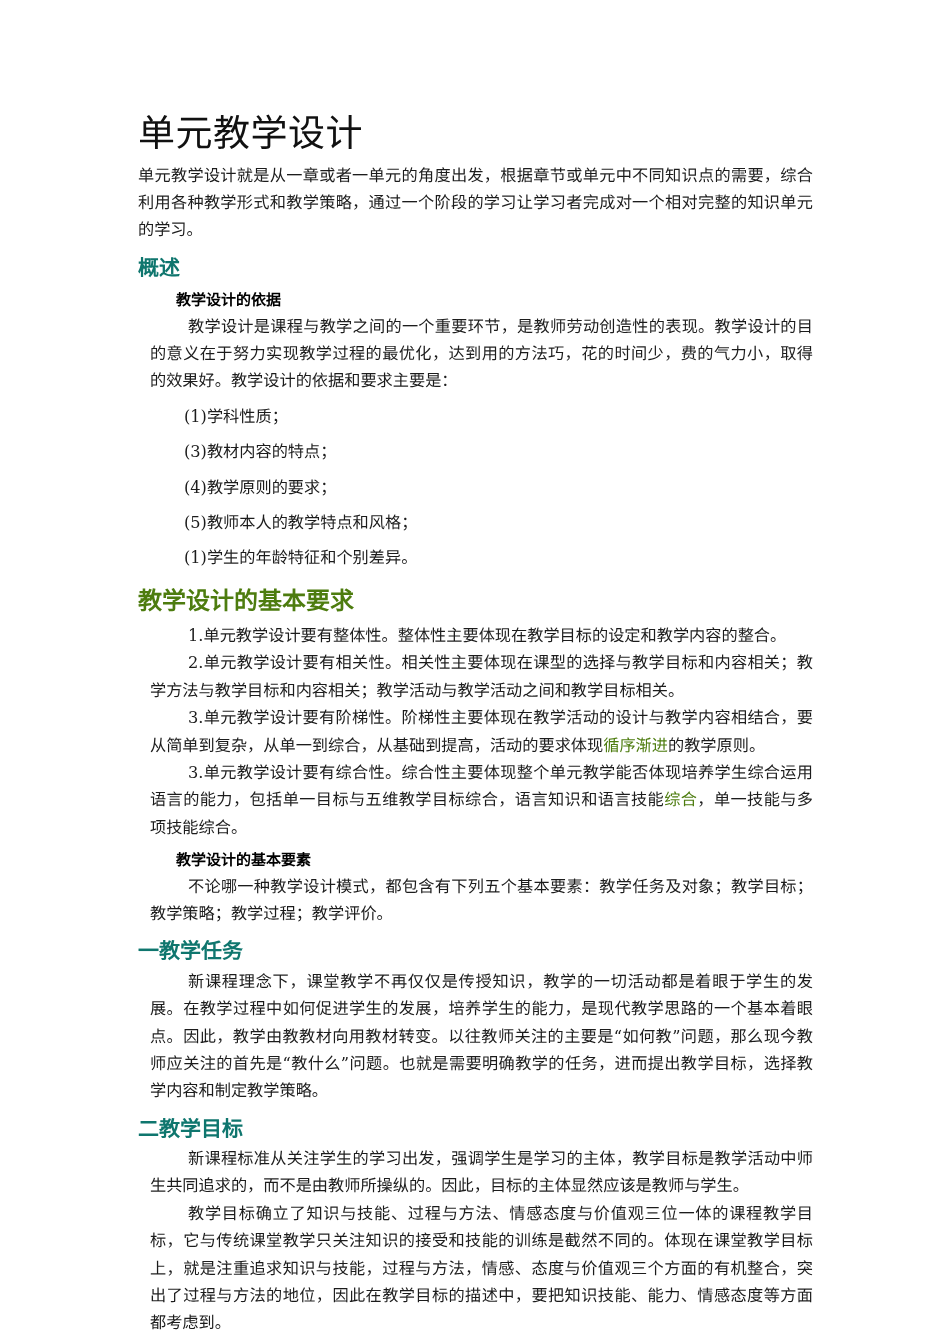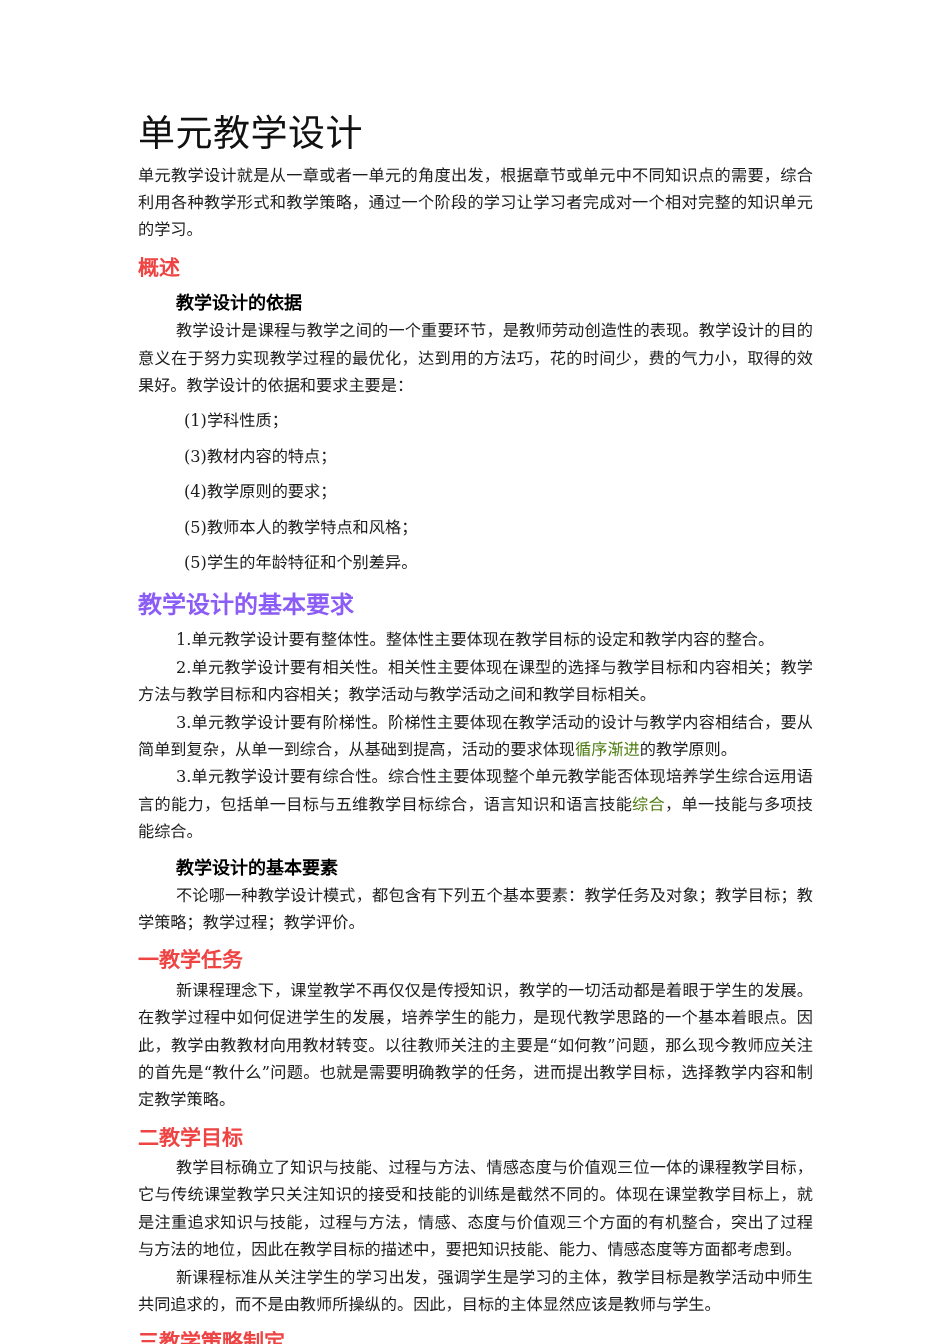--- a/index.html
+++ b/index.html
@@ -40,53 +40,54 @@
     margin: 0 0 6px 0;
     letter-spacing: 0.5px;
     color: #111111;
   }
   .h2 {
     font-family: "DejaVu Sans", "Liberation Sans", sans-serif;
     font-size: 24px;
     font-weight: 700;
     line-height: 1.25;
     margin: 14px 0 6px 0;
-    color: #8b5cf6;
+    color: #4d7c0f;
     letter-spacing: 0px;
   }
   .h3 {
     font-family: "DejaVu Sans", "Liberation Sans", sans-serif;
     font-size: 21px;
     font-weight: 700;
     line-height: 1.25;
     margin: 11px 0 3px 0;
-    color: #ef4444;
+    color: #0f766e;
   }
   .h4 {
     font-family: "DejaVu Sans", "Liberation Sans", sans-serif;
-    font-size: 18px;
+    font-size: 15px;
     font-weight: 700;
     line-height: 1.5;
     margin: 8px 0 1px 0;
     padding-left: 38px;
     color: #000000;
   }
 
   
   p.body {
     font-family: "DejaVu Serif", "Liberation Serif", serif;
     font-size: 16.2px;
     line-height: 27.4px;
     margin: 0 0 0 0;
     text-align: justify;
     text-justify: inter-ideograph;
     color: #1c1c1c;
   }
   p.indent {
     text-indent: 38px;
+    margin-left: 12px;
   }
   p.listline {
     text-indent: 38px;
     margin: 8px;
   }
   .link {
     color: #4d7c0f;
     cursor: pointer;
   }
 </style>
@@ -103,21 +104,21 @@
     <h2 class="h3">概述</h2>
 
     <h4 class="h4">教学设计的依据</h4>
 
     <p class="body indent">教学设计是课程与教学之间的一个重要环节，是教师劳动创造性的表现。教学设计的目的意义在于努力实现教学过程的最优化，达到用的方法巧，花的时间少，费的气力小，取得的效果好。教学设计的依据和要求主要是：</p>
 
     <p class="body listline">(1)学科性质；</p>
     <p class="body listline">(3)教材内容的特点；</p>
     <p class="body listline">(4)教学原则的要求；</p>
     <p class="body listline">(5)教师本人的教学特点和风格；</p>
-    <p class="body listline">(5)学生的年龄特征和个别差异。</p>
+    <p class="body listline">(1)学生的年龄特征和个别差异。</p>
 
     <h2 class="h2">教学设计的基本要求</h2>
 
     <p class="body indent">
       <span>1.单元教学设计要有整体性。整体性主要体现在教学目标的设定和教学内容的整合。</span>
     </p>
 
     <p class="body indent">
       <span>2.单元教学设计要有相关性。相关性主要体现在课型的选择与教学目标和内容相关；教学方法与教学目标和内容相关；教学活动与教学活动之间和教学目标相关。</span>
     </p>
@@ -130,19 +131,19 @@
       <span>3.单元教学设计要有综合性。综合性主要体现整个单元教学能否体现培养学生综合运用语言的能力，包括单一目标与五维教学目标综合，语言知识和语言技能</span><a class="link">综合</a><span>，单一技能与多项技能综合。</span>
     </p>
 
     <h4 class="h4">教学设计的基本要素</h4>
     <p class="body indent">不论哪一种教学设计模式，都包含有下列五个基本要素：教学任务及对象；教学目标；教学策略；教学过程；教学评价。</p>
 
     <h3 class="h3">一教学任务</h3>
     <p class="body indent">新课程理念下，课堂教学不再仅仅是传授知识，教学的一切活动都是着眼于学生的发展。在教学过程中如何促进学生的发展，培养学生的能力，是现代教学思路的一个基本着眼点。因此，教学由教教材向用教材转变。以往教师关注的主要是“如何教”问题，那么现今教师应关注的首先是“教什么”问题。也就是需要明确教学的任务，进而提出教学目标，选择教学内容和制定教学策略。</p>
 
     <h3 class="h3">二教学目标</h3>
+    <p class="body indent">新课程标准从关注学生的学习出发，强调学生是学习的主体，教学目标是教学活动中师生共同追求的，而不是由教师所操纵的。因此，目标的主体显然应该是教师与学生。</p>
     <p class="body indent">教学目标确立了知识与技能、过程与方法、情感态度与价值观三位一体的课程教学目标，它与传统课堂教学只关注知识的接受和技能的训练是截然不同的。体现在课堂教学目标上，就是注重追求知识与技能，过程与方法，情感、态度与价值观三个方面的有机整合，突出了过程与方法的地位，因此在教学目标的描述中，要把知识技能、能力、情感态度等方面都考虑到。</p>
-    <p class="body indent">新课程标准从关注学生的学习出发，强调学生是学习的主体，教学目标是教学活动中师生共同追求的，而不是由教师所操纵的。因此，目标的主体显然应该是教师与学生。</p>
 
     <h3 class="h3">三教学策略制定</h3>
 
   </div>
 </div>
 
 </body></html>

